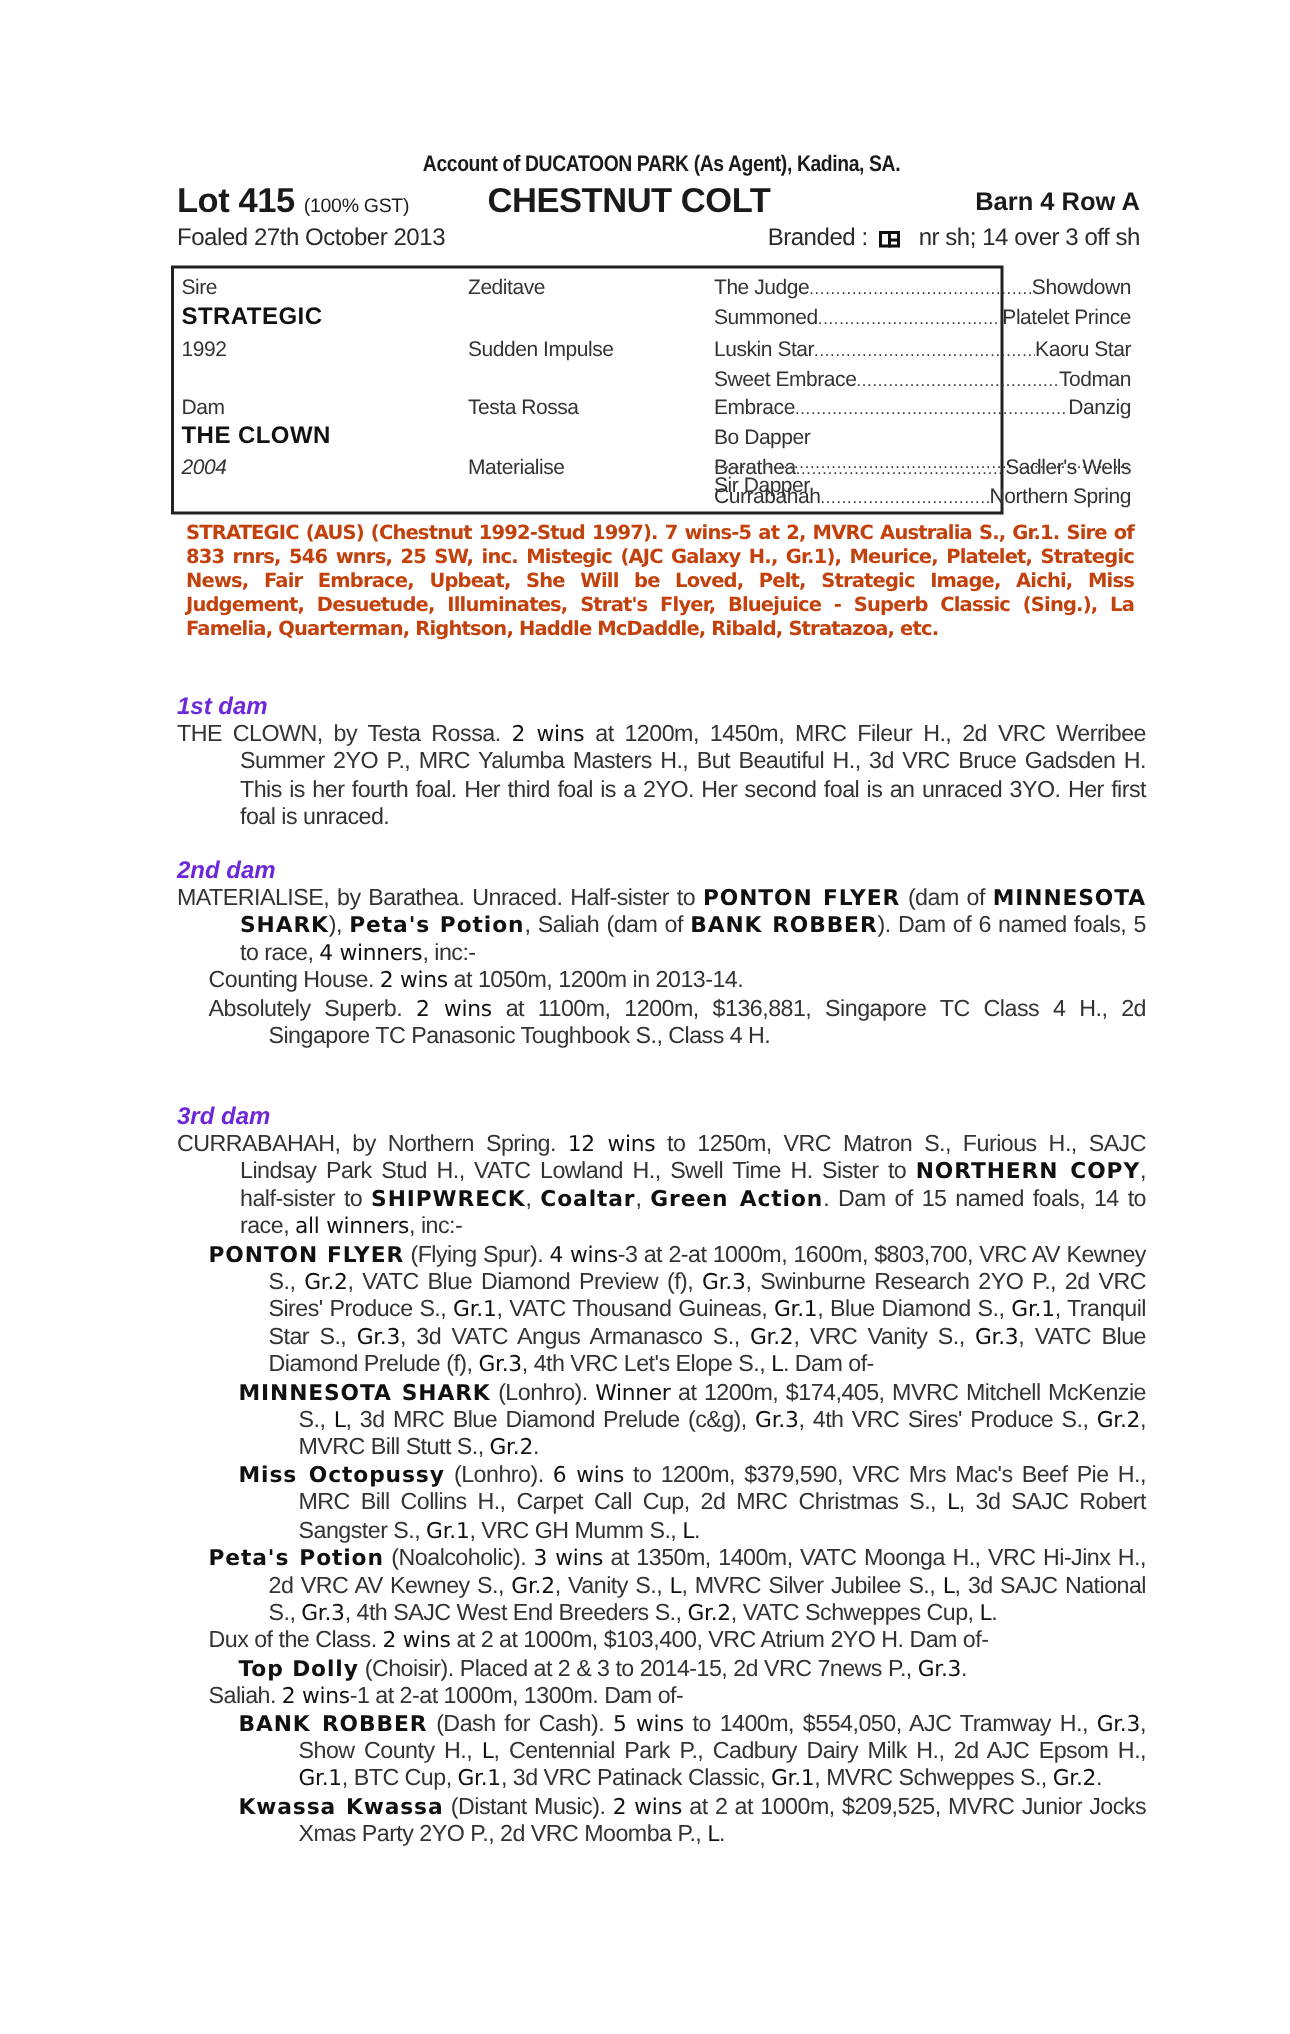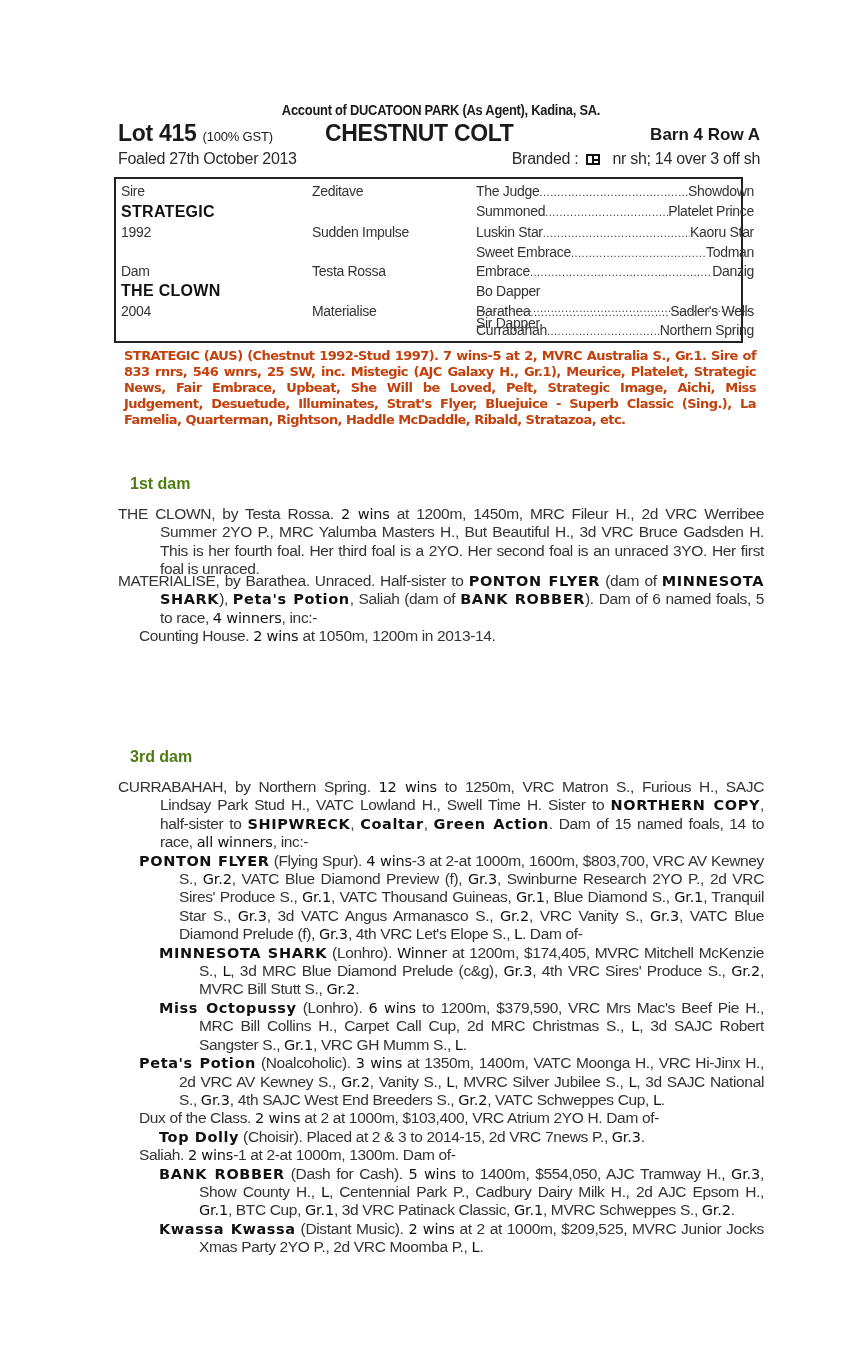--- a/index.html
+++ b/index.html
@@ -16,35 +16,35 @@
   .gst { font-weight: normal; font-size: 13px; letter-spacing: -0.2px; }
   .horse-desc { position: absolute; left: 207px; top: 0; font-weight: bold; font-size: 23px; letter-spacing: -0.3px; }
   .barn { position: absolute; right: 4px; top: 5px; font-weight: bold; font-size: 17px; }
 
   .foaled { position: absolute; left: 0; top: 150px; font-size: 16px; color: #2a2a2a; letter-spacing: -0.3px; }
   .brand { position: absolute; right: 4px; top: 150px; font-size: 16px; color: #2a2a2a; letter-spacing: -0.3px; display: flex; align-items: center; }
   .brand-icon { display: inline-block; width: 14px; height: 11px; border: 2px solid #111; position: relative; margin: 0 12px 0 8px; box-sizing: border-box; }
   .brand-icon::before { content: ""; position: absolute; left: 4px; top: -2px; width: 2px; height: 11px; background: #111; }
   .brand-icon::after { content: ""; position: absolute; left: 5px; top: 3px; width: 6px; height: 2px; background: #111; }
 
-  .pedigree { position: absolute; left: -4px; top: 177px; width: 629px; height: 166px; border: 2px solid #222; box-sizing: border-box; }
+  .pedigree { position: absolute; left: -4px; top: 177px; width: 555px; height: 166px; border: 2px solid #222; box-sizing: border-box; }
   .ped-cell { position: absolute; font-size: 14px; color: #333; letter-spacing: -0.3px; white-space: nowrap; }
   .ped-bold { font-weight: bold; font-size: 16px; color: #111; letter-spacing: 0.3px; }
   .gp { position: absolute; left: 360px; width: 278px; font-size: 14px; color: #333; letter-spacing: -0.3px;
         display: flex; white-space: nowrap; }
   .gp .l { flex: 0 0 auto; }
   .gp .dots { flex: 1 1 auto; overflow: hidden; }
   .gp .dots::before { content: "................................................................................................"; letter-spacing: 0.5px; font-size: 11px; }
   .gp .r { flex: 0 0 auto; }
 
   .sire-para { position: absolute; left: 6px; top: 348px; width: 632px; font-family: "DejaVu Sans", sans-serif;
                font-weight: bold; font-size: 13px; line-height: 16px; text-align: justify; letter-spacing: -0.55px; color: #c2410c; }
 
   .section { position: absolute; left: 0; width: 646px; }
-  .sec-head { font-weight: bold; font-size: 16px; color: #4d7c0f; margin: 12px; line-height: 18px; }
+  .sec-head { font-weight: bold; font-size: 16px; color: #6d28d9; margin: 0; line-height: 18px; font-style: italic; }
   .p { font-size: 15.5px; line-height: 18.4px; color: #333; text-align: justify; letter-spacing: -0.35px; margin: 0; }
   .lvl0 { padding-left: 42px; text-indent: -42px; }
   .lvl1 { padding-left: 61px; text-indent: -40px; }
   .lvl2 { padding-left: 81px; text-indent: -40px; }
   .b { font-family: "DejaVu Sans", sans-serif; font-weight: normal; color: #111; font-size: 14.5px; letter-spacing: -0.2px; }
   .bw { font-family: "DejaVu Sans", sans-serif; font-weight: bold; color: #111; font-size: 14.5px; letter-spacing: 0.6px; }
 </style>
 </head>
 <body>
 
@@ -67,21 +67,21 @@
     <span class="brand-icon"></span>
     <span>nr sh; 14 over 3 off sh</span>
   </div>
 
   <div class="pedigree">
     <div class="ped-cell" style="left:5px; top:4px;">Sire</div>
     <div class="ped-cell ped-bold" style="left:5px; top:24px;">STRATEGIC</div>
     <div class="ped-cell" style="left:5px; top:45px;">1992</div>
     <div class="ped-cell" style="left:5px; top:84px;">Dam</div>
     <div class="ped-cell ped-bold" style="left:5px; top:103px;">THE CLOWN</div>
-    <div class="ped-cell" style="left:5px; top:124px;">2004</div>
+    <div class="ped-cell" style="left:5px; top:124px;font-style:italic;">2004</div>
 
     <div class="ped-cell" style="left:196px; top:4px;">Zeditave</div>
     <div class="ped-cell" style="left:196px; top:45px;">Sudden Impulse</div>
     <div class="ped-cell" style="left:196px; top:84px;">Testa Rossa</div>
     <div class="ped-cell" style="left:196px; top:124px;">Materialise</div>
 
     <div class="gp" style="top:4px;">
         <span class="l">The Judge</span>
         <span class="dots"></span>
         <span class="r">Showdown</span>
@@ -124,23 +124,25 @@
   </div>
 
   <div class="sire-para">STRATEGIC (AUS) (Chestnut 1992-Stud 1997). 7 wins-5 at 2, MVRC Australia S., Gr.1. Sire of 833 rnrs, 546 wnrs, 25 SW, inc. Mistegic (AJC Galaxy H., Gr.1), Meurice, Platelet, Strategic News, Fair Embrace, Upbeat, She Will be Loved, Pelt, Strategic Image, Aichi, Miss Judgement, Desuetude, Illuminates, Strat's Flyer, Bluejuice - Superb Classic (Sing.), La Famelia, Quarterman, Rightson, Haddle McDaddle, Ribald, Stratazoa, etc.</div>
 
   <div class="section" style="top:463px;">
     <div class="sec-head">1st dam</div>
     <p class="p lvl0">THE CLOWN, by Testa Rossa. <span class="b">2 wins</span> at 1200m, 1450m, MRC Fileur H., 2d VRC Werribee Summer 2YO P., MRC Yalumba Masters H., But Beautiful H., 3d VRC Bruce Gadsden H. This is her fourth foal. Her third foal is a 2YO. Her second foal is an unraced 3YO. Her first foal is unraced.</p>
   </div>
 
   <div class="section" style="top:572px;">
+    <div class="sec-head">2nd dam</div>
     <p class="p lvl0">MATERIALISE, by Barathea. Unraced. Half-sister to <span class="bw">PONTON FLYER</span> (dam of <span class="bw">MINNESOTA SHARK</span>), <span class="bw">Peta's Potion</span>, Saliah (dam of <span class="bw">BANK ROBBER</span>). Dam of 6 named foals, 5 to race, <span class="b">4 winners</span>, inc:-</p>
     <div>
         <p class="p lvl1">Counting House. <span class="b">2 wins</span> at 1050m, 1200m in 2013-14.</p>
+        <p class="p lvl1">Absolutely Superb. <span class="b">2 wins</span> at 1100m, 1200m, $136,881, Singapore TC Class 4 H., 2d Singapore TC Panasonic Toughbook S., Class 4 H.</p>
       </div>
   </div>
 
   <div class="section" style="top:736px;">
     <div class="sec-head">3rd dam</div>
     <p class="p lvl0">CURRABAHAH, by Northern Spring. <span class="b">12 wins</span> to 1250m, VRC Matron S., Furious H., SAJC Lindsay Park Stud H., VATC Lowland H., Swell Time H. Sister to <span class="bw">NORTHERN COPY</span>, half-sister to <span class="bw">SHIPWRECK</span>, <span class="bw">Coaltar</span>, <span class="bw">Green Action</span>. Dam of 15 named foals, 14 to race, <span class="b">all winners</span>, inc:-</p>
     <div>
         <p class="p lvl1"><span class="bw">PONTON FLYER</span> (Flying Spur). <span class="b">4 wins</span>-3 at 2-at 1000m, 1600m, $803,700, VRC AV Kewney S., <span class="b">Gr.2</span>, VATC Blue Diamond Preview (f), <span class="b">Gr.3</span>, Swinburne Research 2YO P., 2d VRC Sires' Produce S., <span class="b">Gr.1</span>, VATC Thousand Guineas, <span class="b">Gr.1</span>, Blue Diamond S., <span class="b">Gr.1</span>, Tranquil Star S., <span class="b">Gr.3</span>, 3d VATC Angus Armanasco S., <span class="b">Gr.2</span>, VRC Vanity S., <span class="b">Gr.3</span>, VATC Blue Diamond Prelude (f), <span class="b">Gr.3</span>, 4th VRC Let's Elope S., <span class="b">L</span>. Dam of-</p>
         <p class="p lvl2"><span class="bw">MINNESOTA SHARK</span> (Lonhro). <span class="b">Winner</span> at 1200m, $174,405, MVRC Mitchell McKenzie S., <span class="b">L</span>, 3d MRC Blue Diamond Prelude (c&amp;g), <span class="b">Gr.3</span>, 4th VRC Sires' Produce S., <span class="b">Gr.2</span>, MVRC Bill Stutt S., <span class="b">Gr.2</span>.</p>
         <p class="p lvl2"><span class="bw">Miss Octopussy</span> (Lonhro). <span class="b">6 wins</span> to 1200m, $379,590, VRC Mrs Mac's Beef Pie H., MRC Bill Collins H., Carpet Call Cup, 2d MRC Christmas S., <span class="b">L</span>, 3d SAJC Robert Sangster S., <span class="b">Gr.1</span>, VRC GH Mumm S., <span class="b">L</span>.</p>

